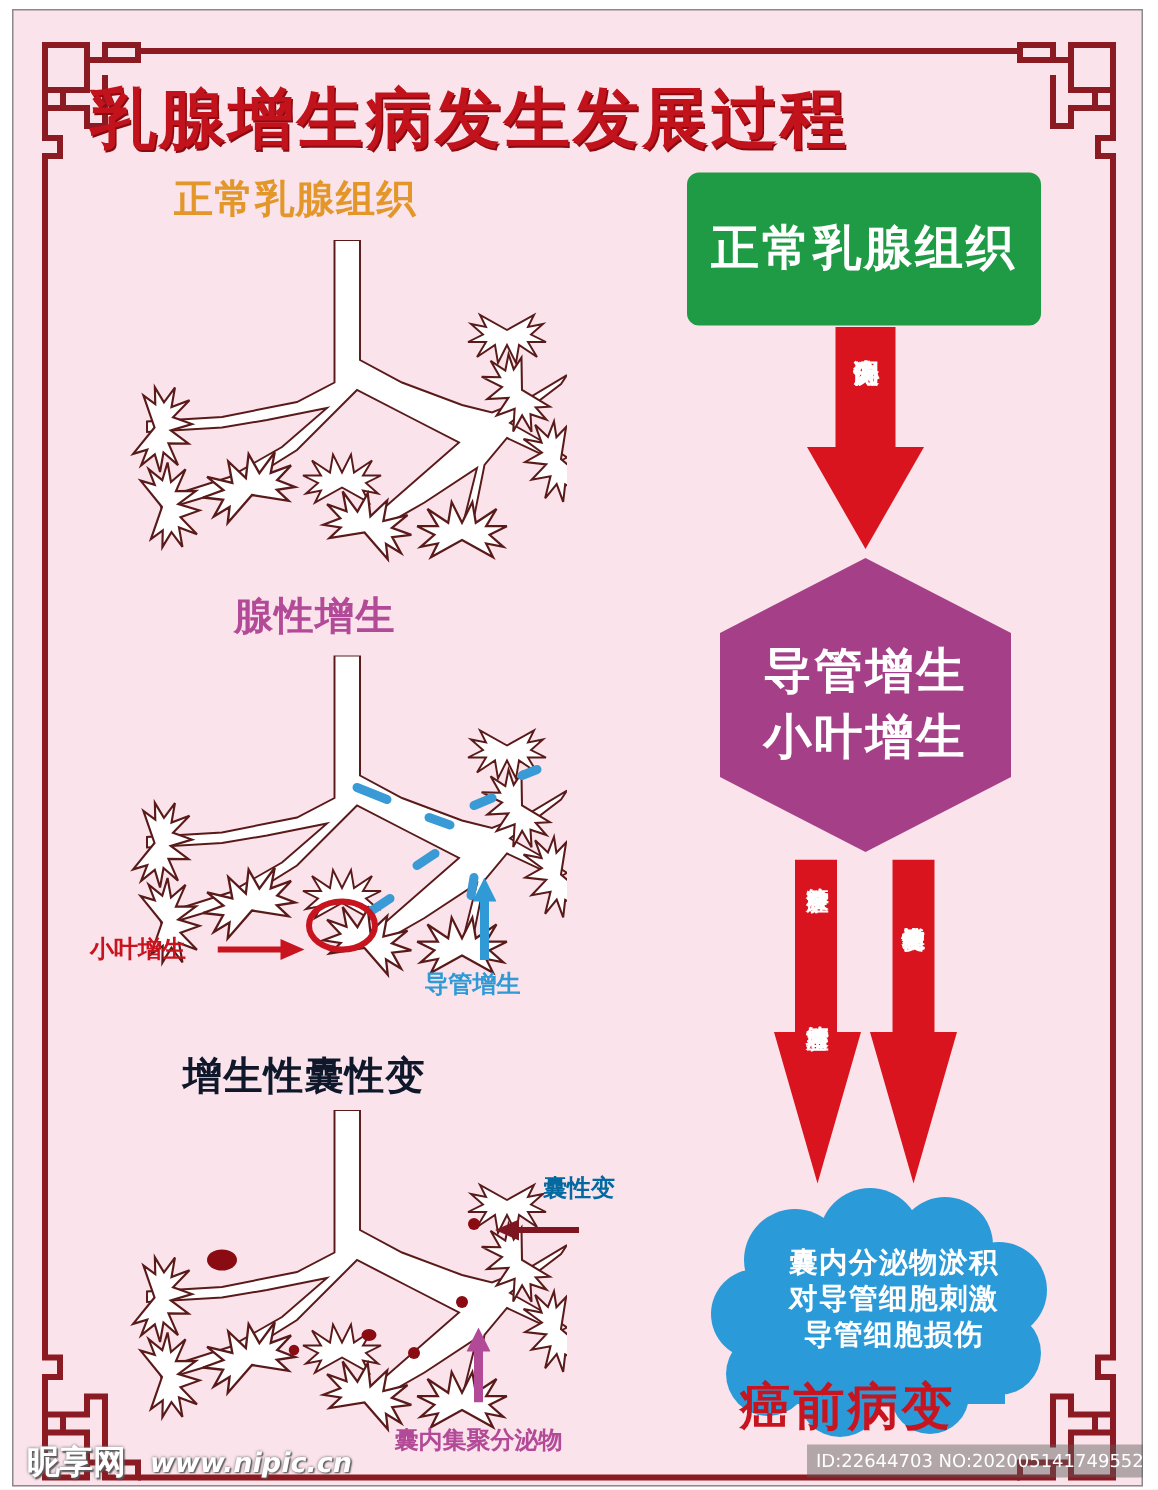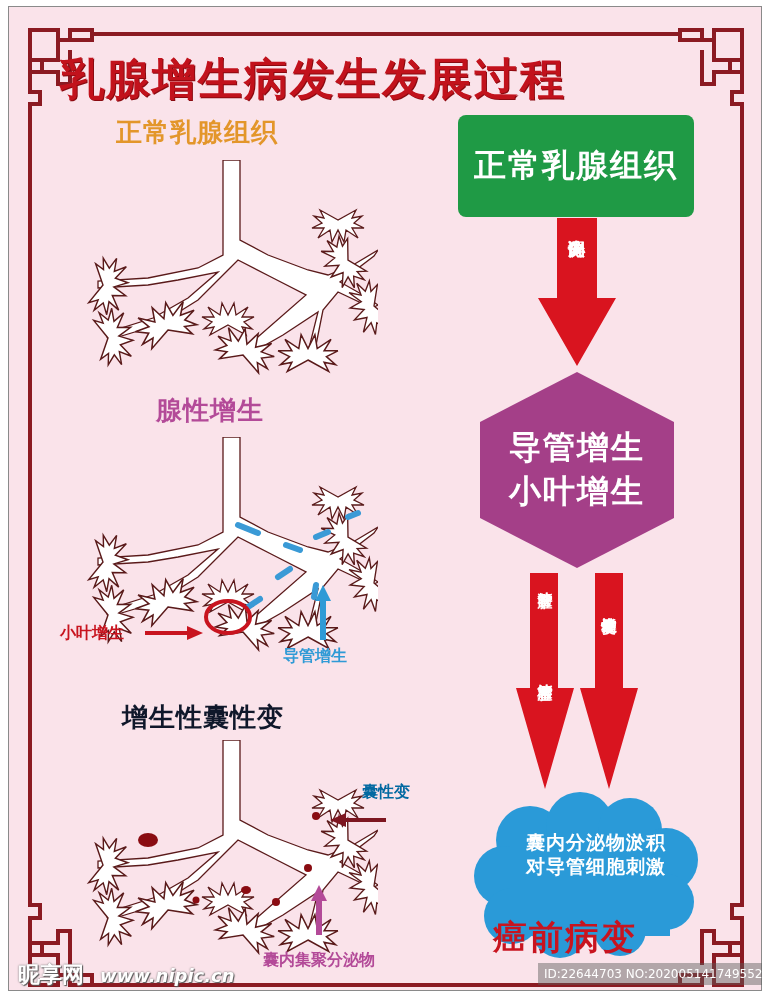--- a/index.html
+++ b/index.html
@@ -168,19 +168,20 @@
     <circle cx="42" cy="126" r="28"></circle>
     <circle cx="196" cy="112" r="28"></circle>
     <circle cx="90" cy="140" r="28"></circle>
     <circle cx="150" cy="140" r="26"></circle>
     <rect x="40" y="50" width="160" height="96"></rect>
   </g>
 </svg>
 <div class="cloud-text">
   <div>囊内分泌物淤积</div>
   <div>对导管细胞刺激</div>
+  <div>导管细胞损伤</div>
 </div>
 
 <div class="precancer">癌前病变</div>
 
 <div class="watermark-logo">昵享网</div>
 <div class="watermark-url">www.nipic.cn</div>
 <div class="id-bar">ID:22644703 NO:20200514174955299000</div>
 
 </body></html>

